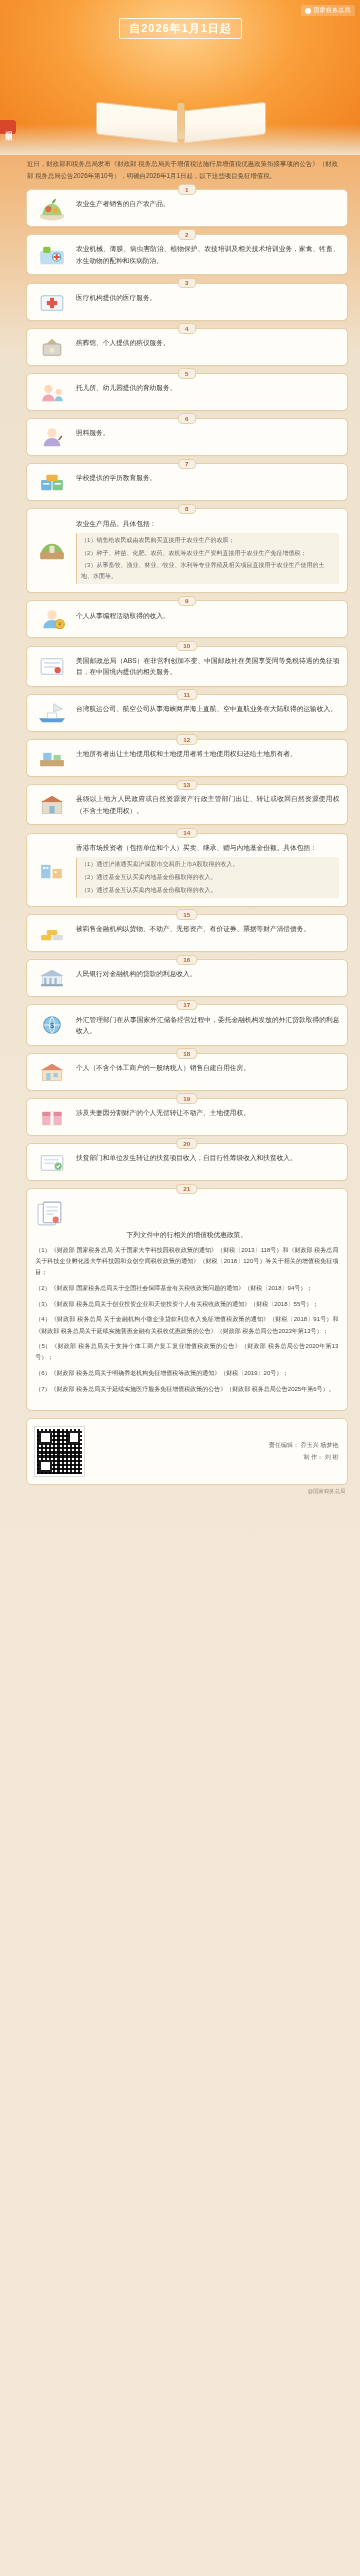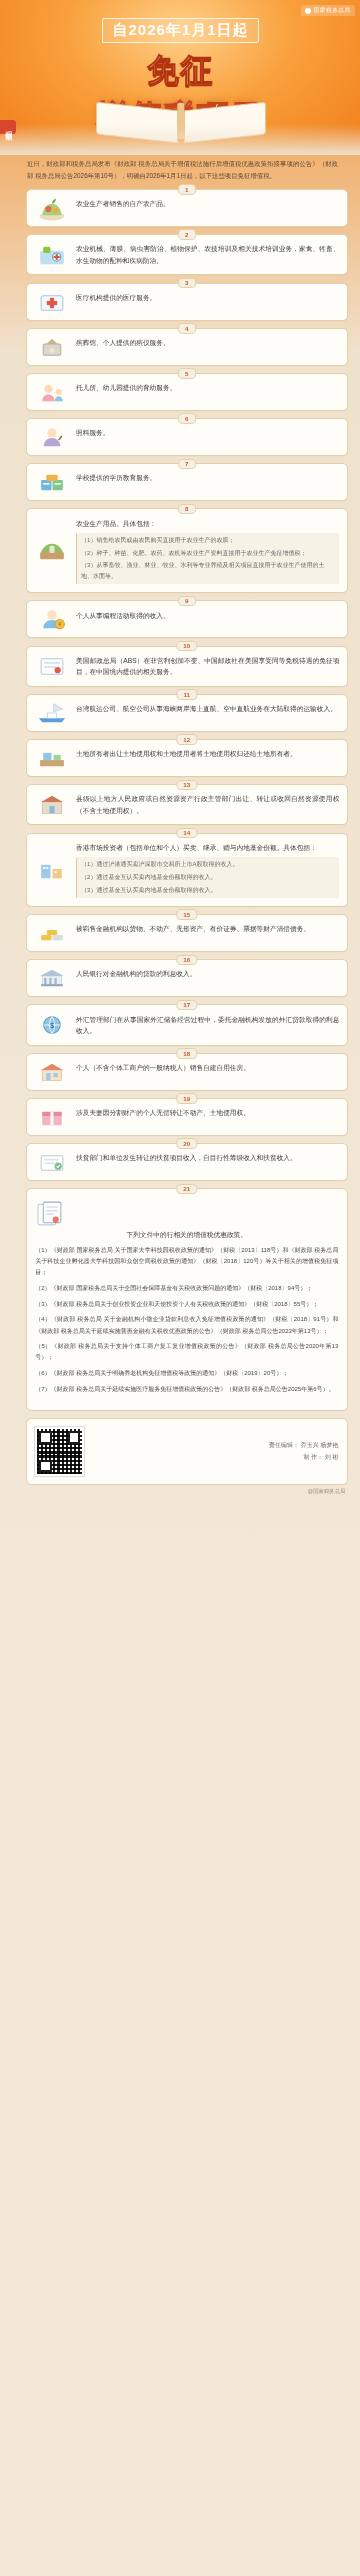--- a/index.html
+++ b/index.html
@@ -45,21 +45,21 @@
   }
   .logo-text { color: #fff; font-size: 5.7px; letter-spacing: 0.5px; }
   .banner-head {
     position: absolute;
     top: 17.5px; left: 0; right: 0;
     text-align: center;
   }
   .banner-sub {
     display: inline-block;
     color: #ffffff;
-    font-size: 15px;
+    font-size: 11px;
     font-weight: bold;
     letter-spacing: 1px;
     border: 1px solid rgba(255,255,255,.85);
     border-radius: 2.1px;
     padding: 2.1px 9.3px;
     background: rgba(255,255,255,.1);
   }
   .title-wrap {
     position: absolute;
     top: 49px; left: 0; right: 0;
@@ -213,28 +213,20 @@
 
     <div class="logo-pill">
       <span class="logo-dot"></span>
       <span class="logo-text">国家税务总局</span>
     </div>
 
     <div class="banner-head">
       <span class="banner-sub">自2026年1月1日起</span>
     </div>
 
-    <div class="title-wrap">
-      <div class="t-row1">
-        <span class="t-big t-red">免征</span>
-      </div>
-      <div class="t-row2">
-        <span class="t-big">增值税项目</span>
-      </div>
-    </div>
 
     <div class="book">
       <div class="pg l"></div>
       <div class="pg r"></div>
       <div class="spine"></div>
     </div>
   </div>
 
   <div class="side-tab">福利政策</div>
 

